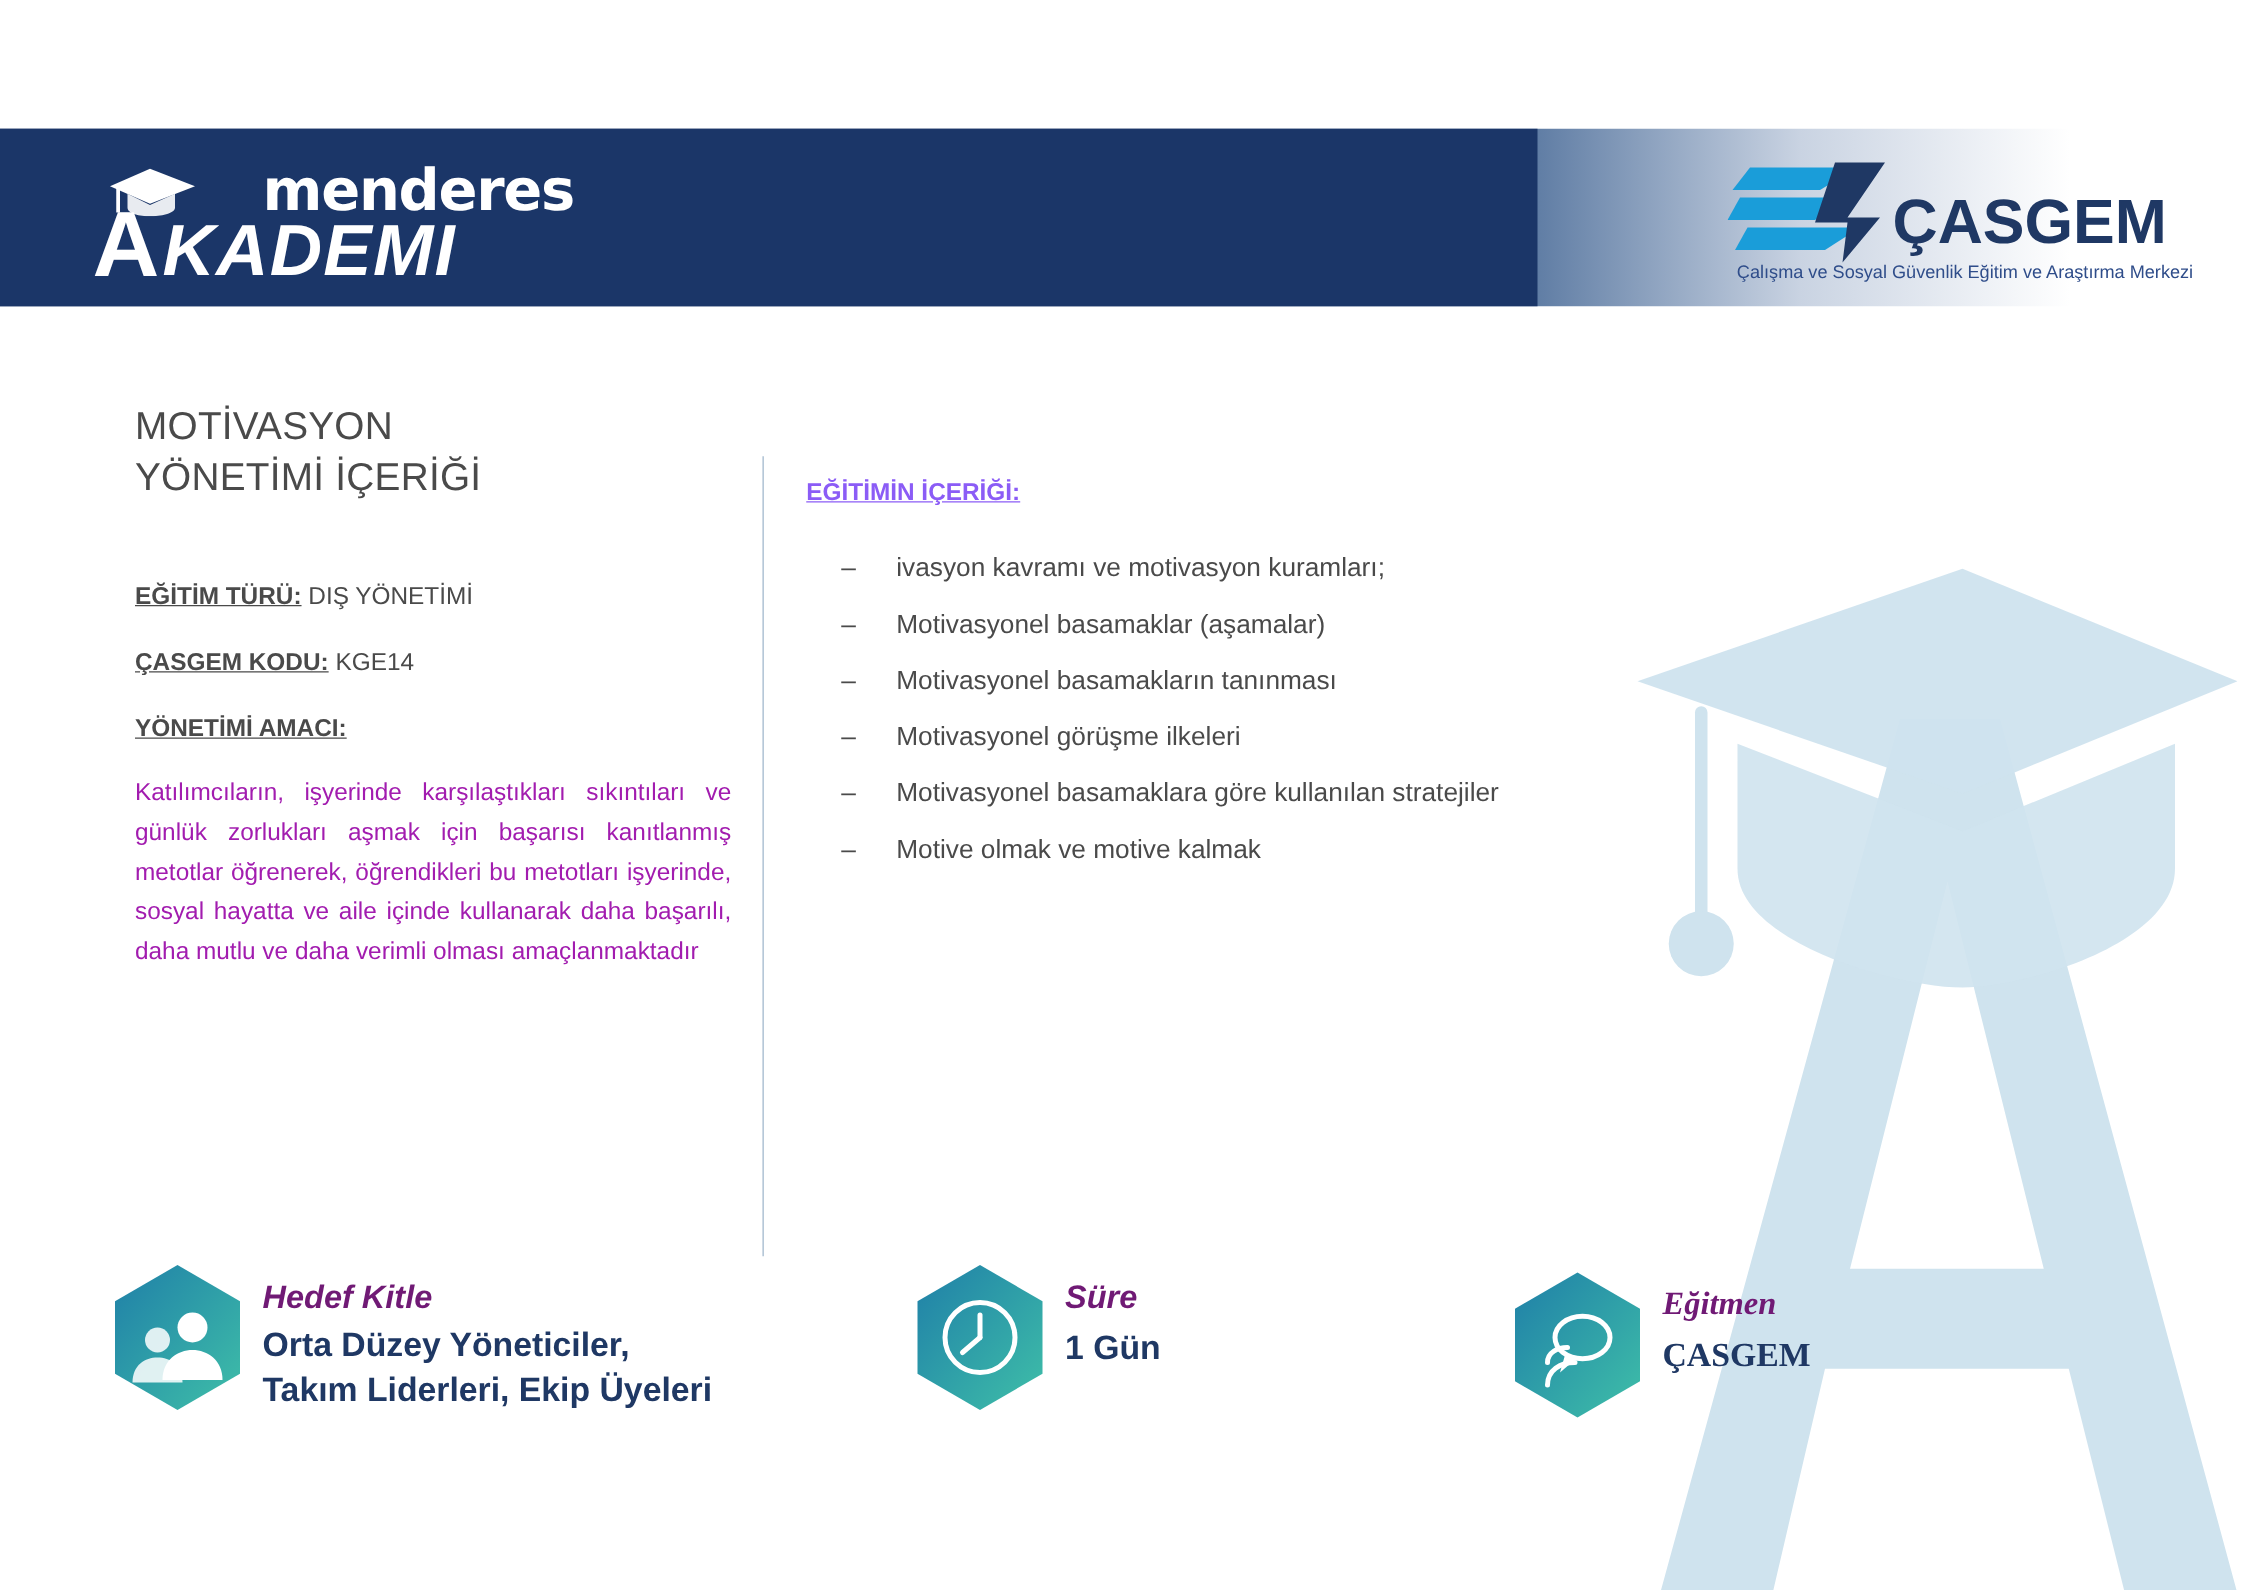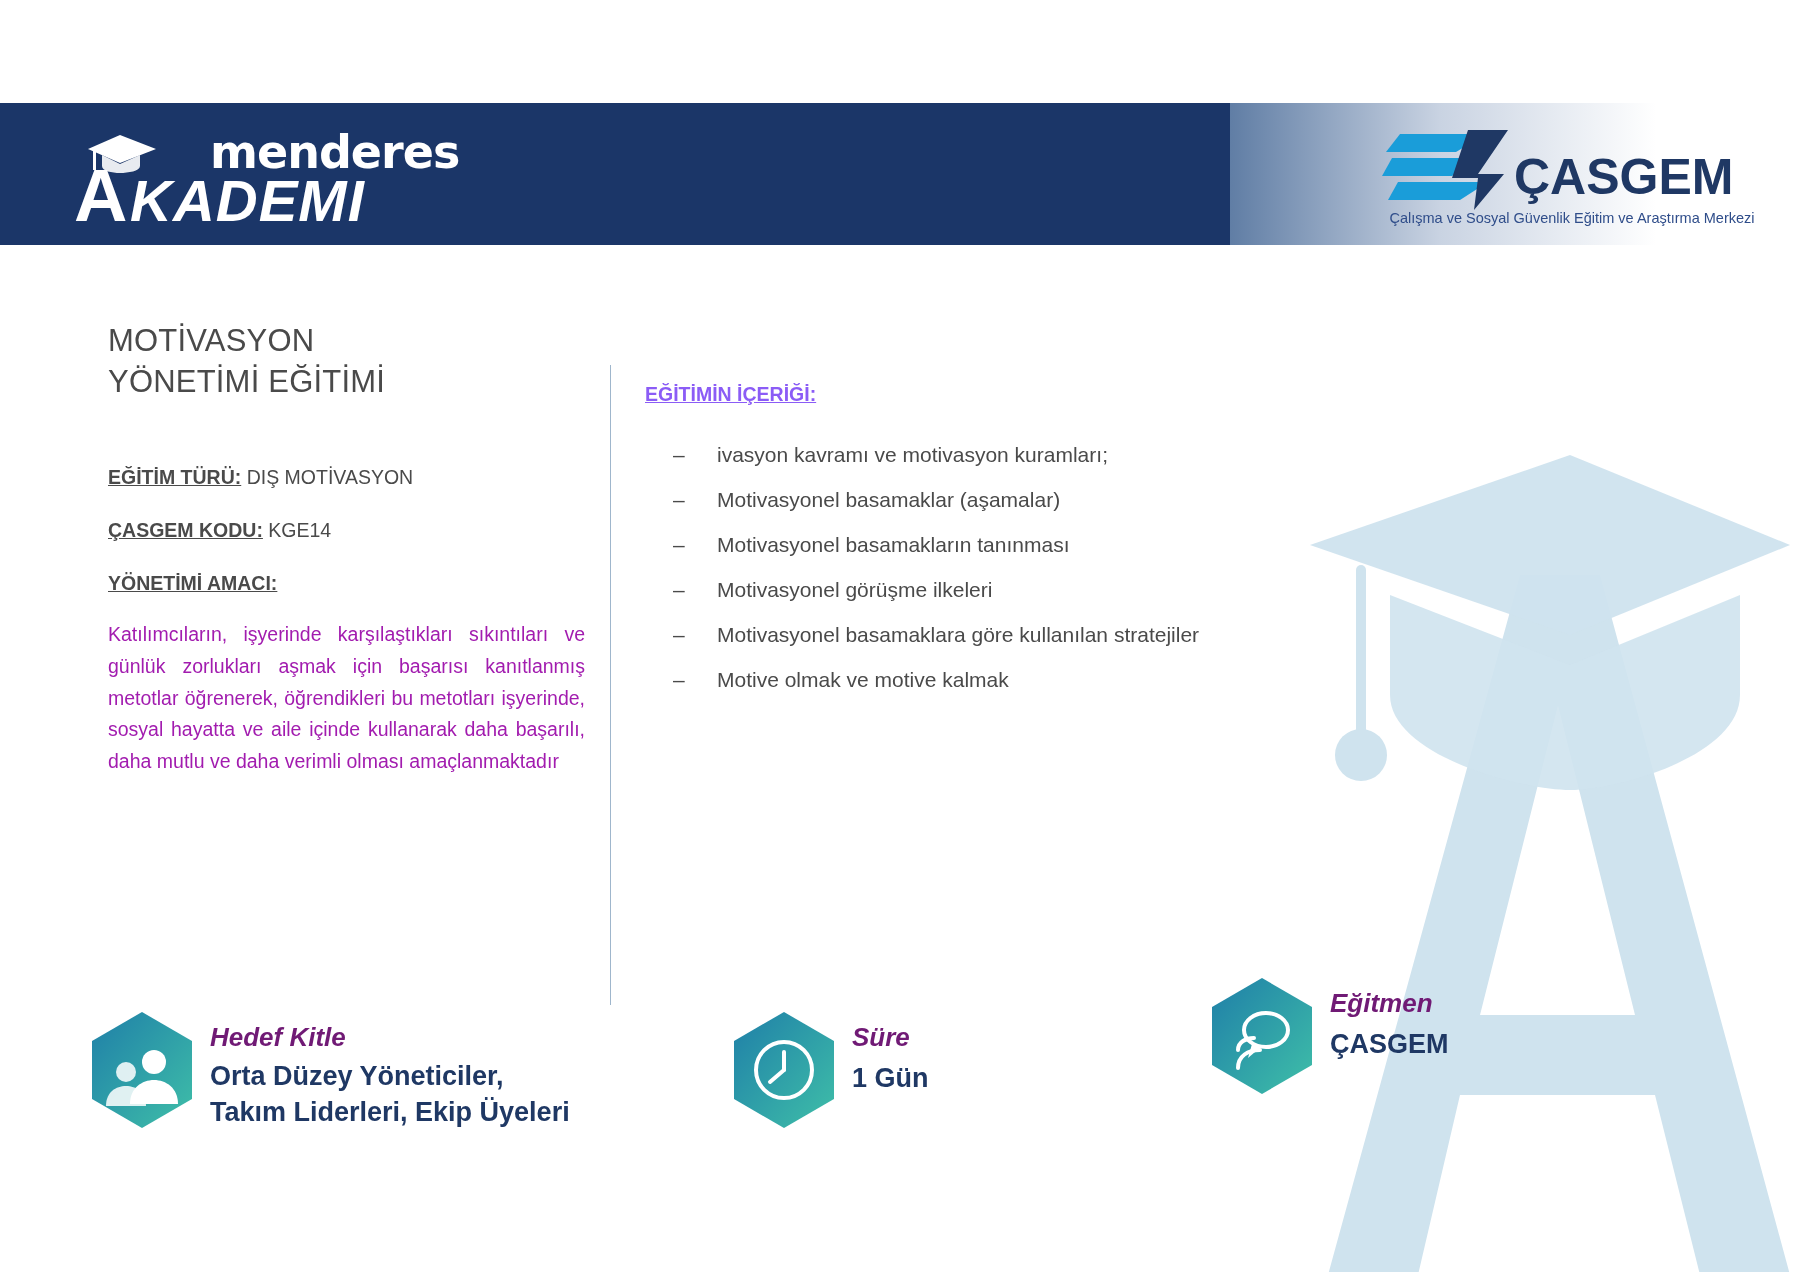--- a/index.html
+++ b/index.html
@@ -235,21 +235,21 @@
     top: 50px;
     font-size: 27px;
     font-weight: bold;
     color: #1f3864;
     line-height: 1.35;
     white-space: nowrap;
   }
   .badge-hedef { left: 88px; top: 1010px; width: 620px; height: 160px; }
   .badge-hedef .badge-value { left: 122px; top: 48px; }
   .badge-sure  { left: 730px; top: 1010px; width: 300px; height: 140px; }
-  .badge-egitmen { left: 1208px; top: 976px; width: 340px; height: 140px; }
+  .badge-egitmen { left: 1208px; top: 1016px; width: 340px; height: 140px; font-family: Liberation Serif, serif; }
 </style>
 </head>
 <body>
 
 <div class="watermark">
   <svg width="520" height="880" viewBox="0 0 520 880" xmlns="http://www.w3.org/2000/svg">
     <g fill="#cfe3ee">
 
       <path d="M250 180 L330 180 L520 880 L430 880 L385 700 L190 700 L148 880 L58 880 Z M210 620 L365 620 L288 310 Z"></path>
     </g>
@@ -289,26 +289,26 @@
       <polygon points="86,2 126,2 96,46 122,46 92,82 96,50 70,50" fill="#1f3864"></polygon>
     </svg>
   </div>
   <div class="casgem-name">ÇASGEM</div>
   <div class="casgem-sub">Çalışma ve Sosyal Güvenlik Eğitim ve Araştırma Merkezi</div>
 </div>
 
 <div class="left-col">
   <div class="course-title">
     <div>MOTİVASYON</div>
-    <div>YÖNETİMİ EĞİTİMİ</div>
+    <div>YÖNETİMİ İÇERİĞİ</div>
   </div>
 
   <div class="meta-line">
     <span class="meta-label">EĞİTİM TÜRÜ:</span>
-    <span>DIŞ MOTİVASYON</span>
+    <span>DIŞ YÖNETİMİ</span>
   </div>
 
   <div class="meta-line">
     <span class="meta-label">ÇASGEM KODU:</span>
     <span>KGE14</span>
   </div>
 
   <span class="meta-amac-label">YÖNETİMİ AMACI:</span>
   <div class="amac-text">Katılımcıların, işyerinde karşılaştıkları sıkıntıları ve günlük zorlukları aşmak için başarısı kanıtlanmış metotlar öğrenerek, öğrendikleri bu metotları işyerinde, sosyal hayatta ve aile içinde kullanarak daha başarılı, daha mutlu ve daha verimli olması amaçlanmaktadır</div>
 </div>

